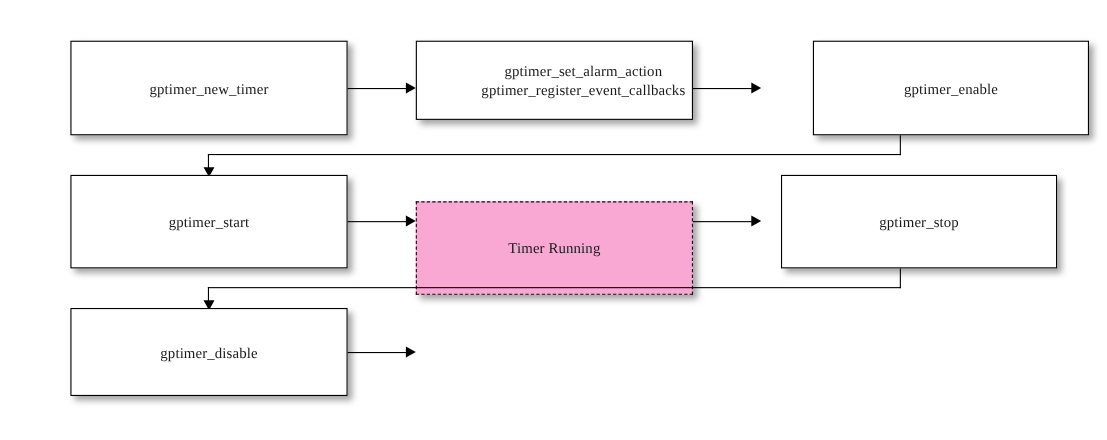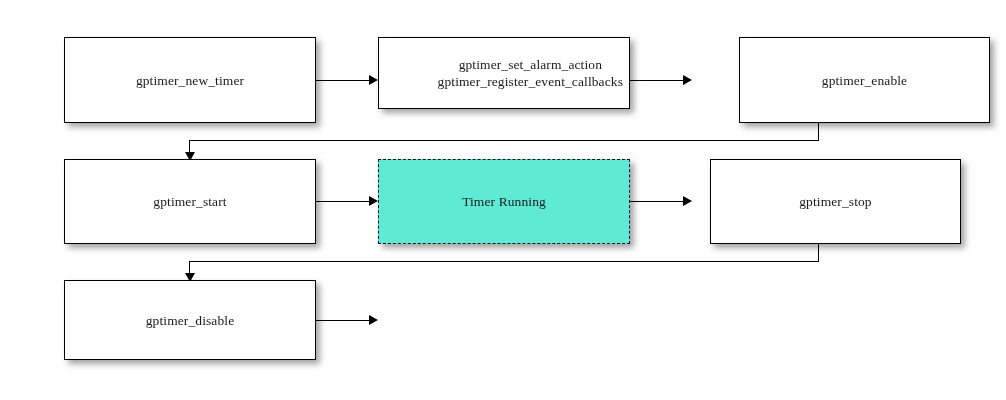--- a/index.html
+++ b/index.html
@@ -27,22 +27,23 @@
     text-align: center;
     background: #ffffff;
     border: 1px solid #000000;
     color: #1a1a1a;
     font-size: 13.5px;
     line-height: 17px;
     letter-spacing: 0.1px;
     filter: drop-shadow(4px 4px 3px rgba(90,90,90,0.55));
   }
   .node.running {
-    background: #5eead4;
+    background: #f9a8d4;
     border: 1px dashed #111111;
+    margin-top: 24px;
   }
   .node .label {
     display: block;
     white-space: pre-line;
     padding: 0 6px;
   }
   .edge {
     position: absolute;
     background: #000000;
   }

